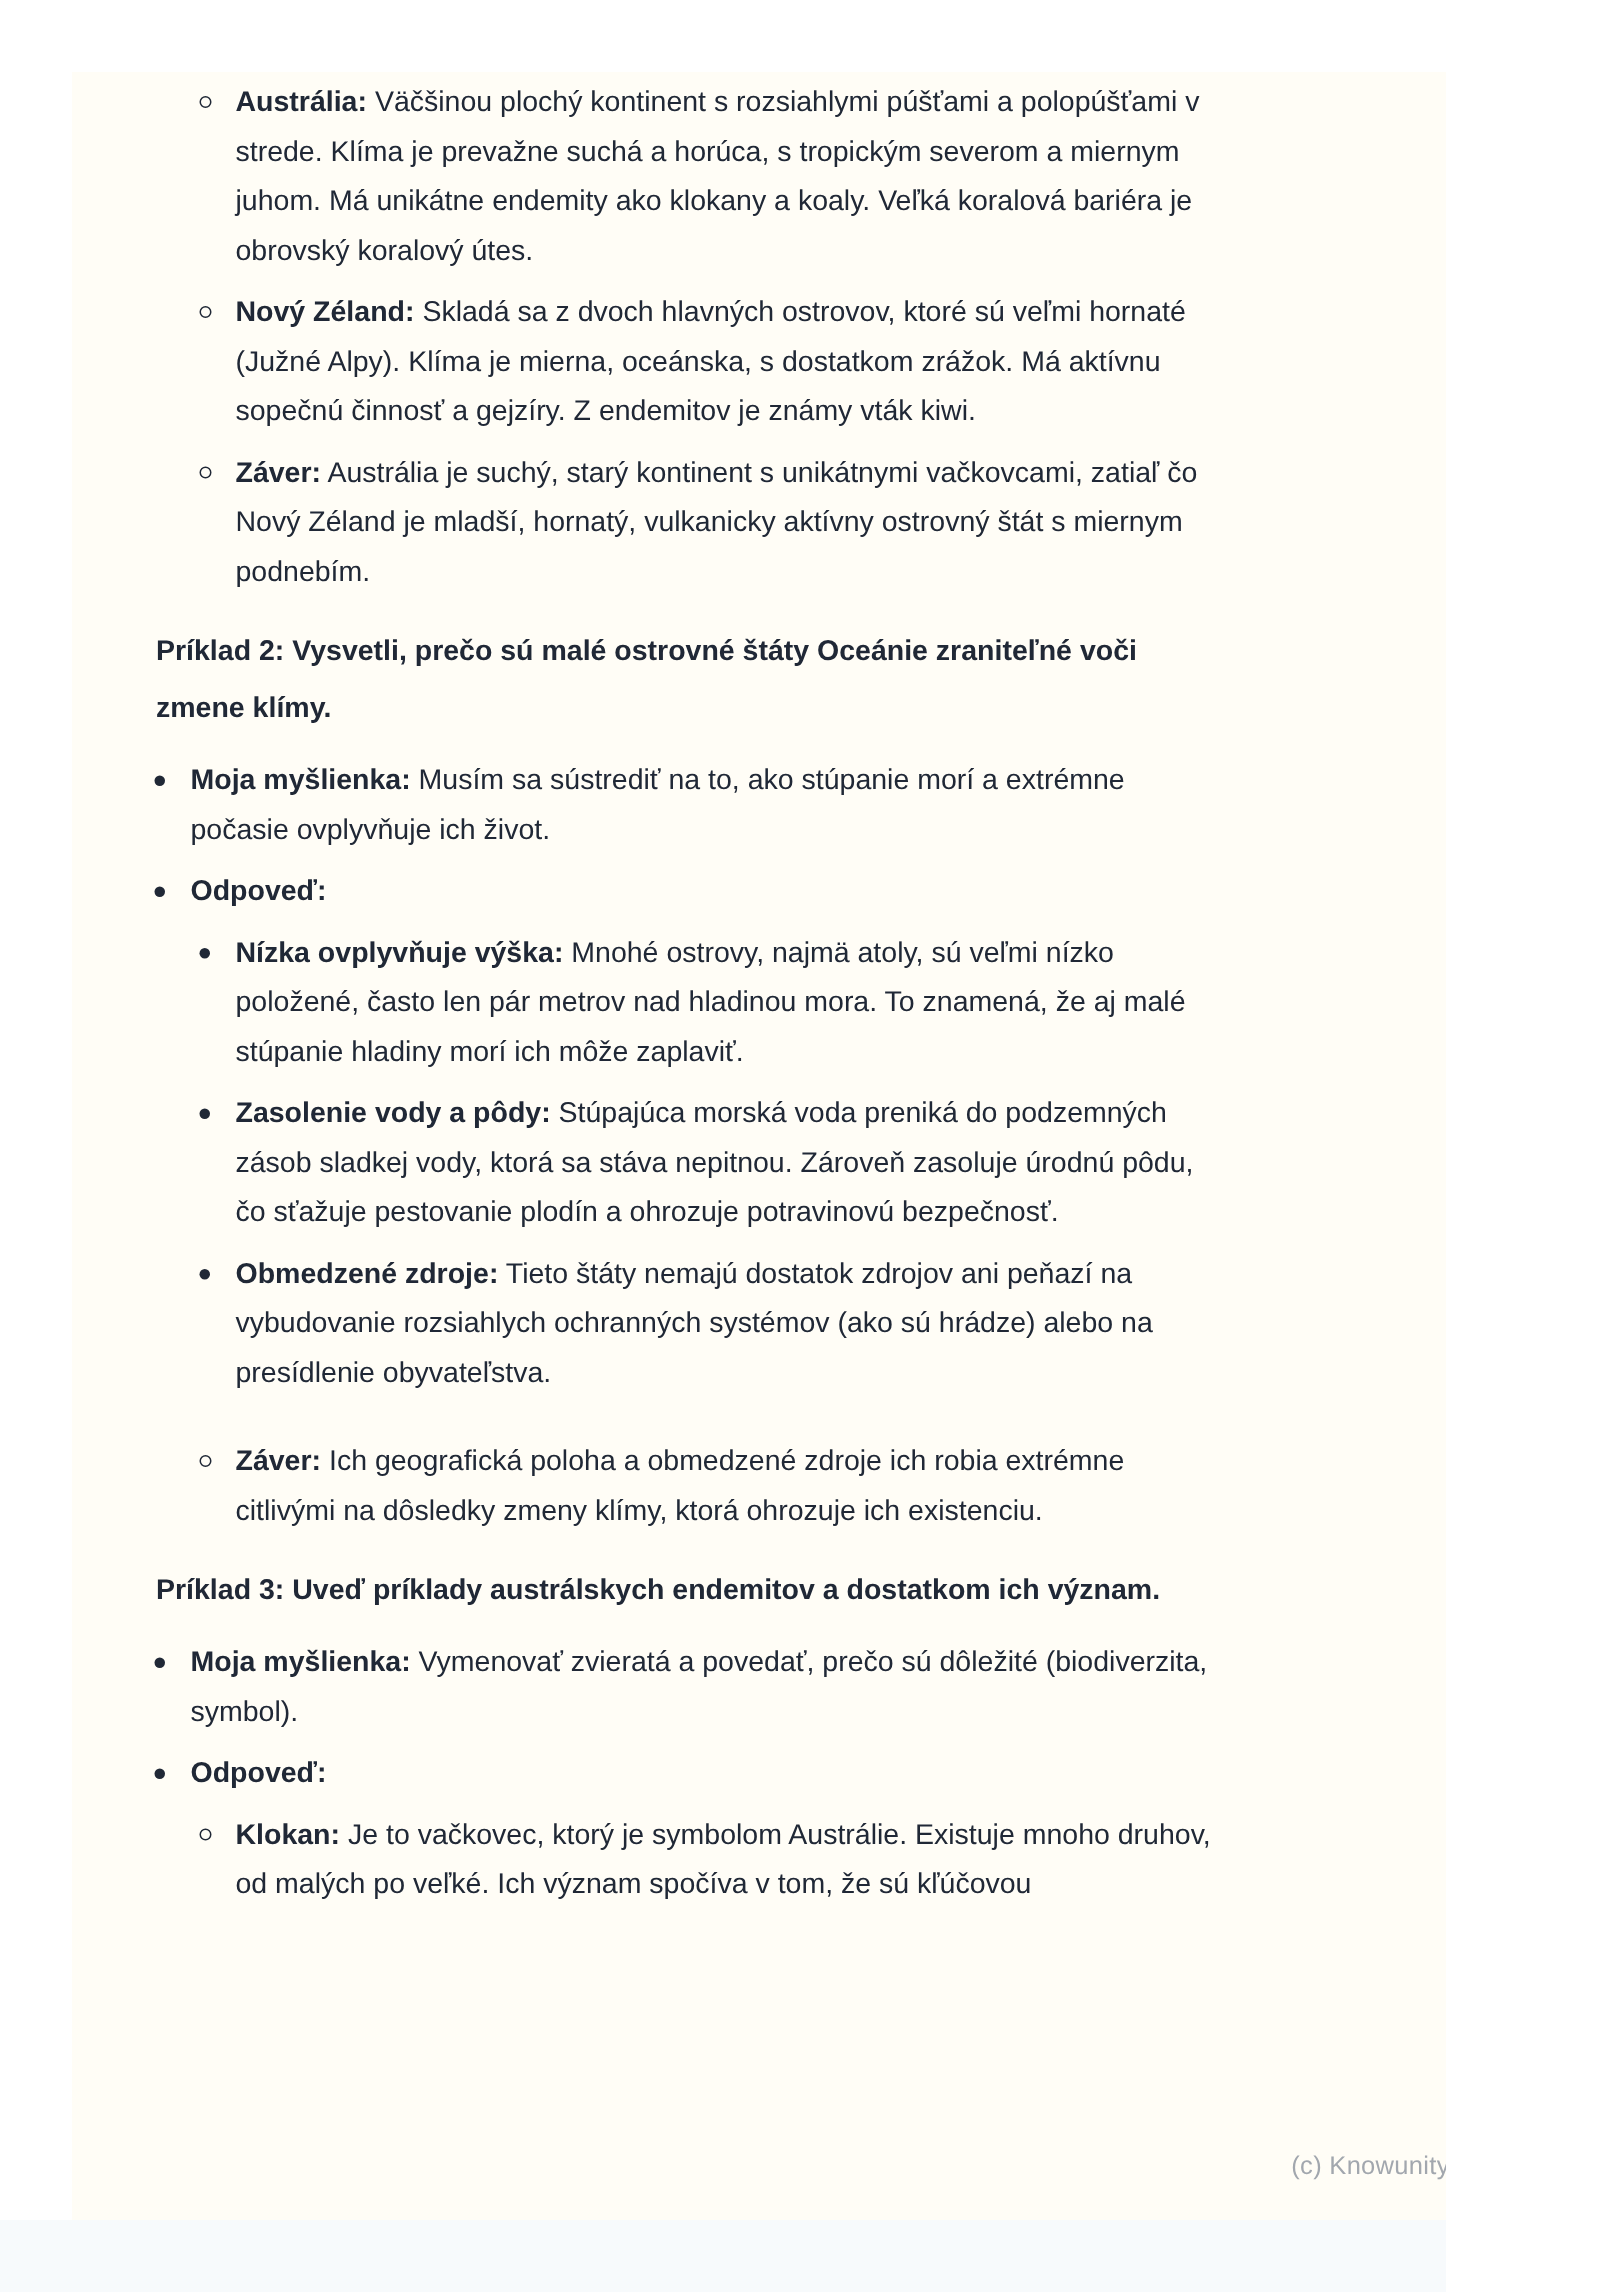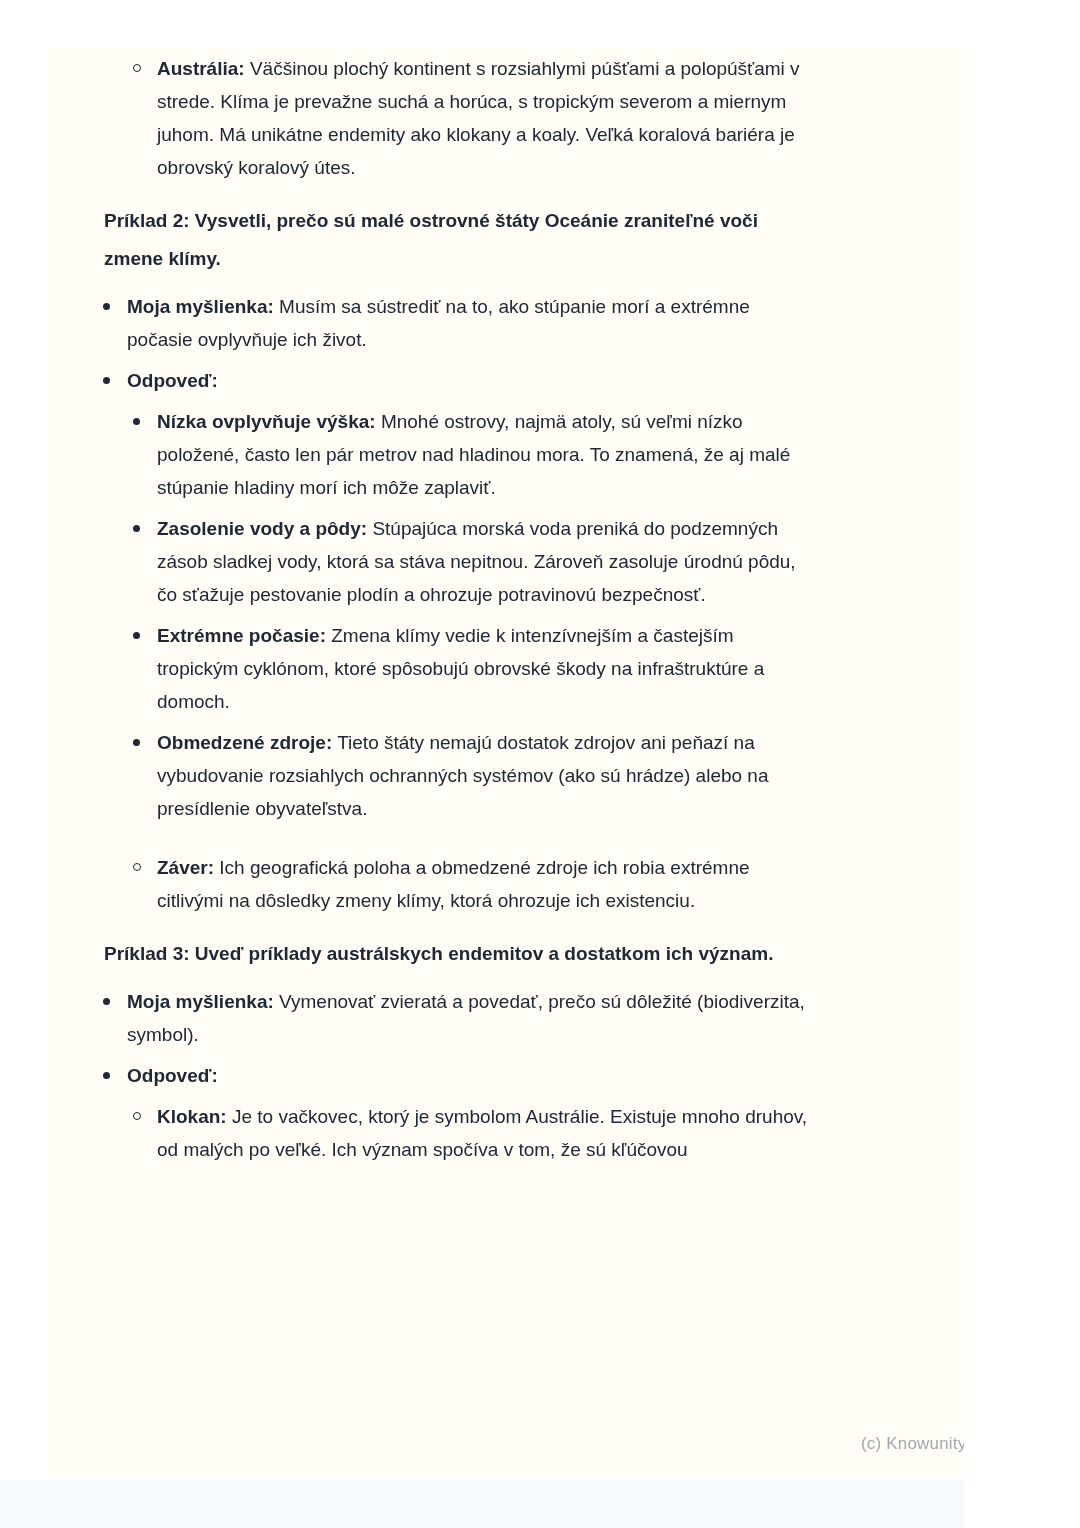--- a/index.html
+++ b/index.html
@@ -93,40 +93,44 @@
 
 <div class="viewport">
   <div class="page">
     <div class="edge-band"></div>
     <div class="fold-line"></div>
     <div class="content">
         <div class="item lvl2">
           <span class="marker circle"></span>
           <div class="txt"><strong>Austrália:</strong> Väčšinou plochý kontinent s rozsiahlymi púšťami a polopúšťami v strede. Klíma je prevažne suchá a horúca, s tropickým severom a miernym juhom. Má unikátne endemity ako klokany a koaly. Veľká koralová bariéra je obrovský koralový útes.</div>
         </div>
+        <div class="item lvl2">
+          <span class="marker circle"></span>
+          <div class="txt"><strong>Nový Zéland:</strong> Skladá sa z dvoch hlavných ostrovov, ktoré sú veľmi hornaté (Južné Alpy). Klíma je mierna, oceánska, s dostatkom zrážok. Má aktívnu sopečnú činnosť a gejzíry. Z endemitov je známy vták kiwi.</div>
+        </div>
+        <div class="item lvl2">
+          <span class="marker circle"></span>
+          <div class="txt"><strong>Záver:</strong> Austrália je suchý, starý kontinent s unikátnymi vačkovcami, zatiaľ čo Nový Zéland je mladší, hornatý, vulkanicky aktívny ostrovný štát s miernym podnebím.</div>
+        </div>
         <div class="heading">Príklad 2: Vysvetli, prečo sú malé ostrovné štáty Oceánie zraniteľné voči zmene klímy.</div>
         <div class="item lvl1">
           <span class="marker disc"></span>
           <div class="txt"><strong>Moja myšlienka:</strong> Musím sa sústrediť na to, ako stúpanie morí a extrémne počasie ovplyvňuje ich život.</div>
         </div>
         <div class="item lvl1">
           <span class="marker disc"></span>
           <div class="txt"><strong>Odpoveď:</strong></div>
         </div>
         <div class="item lvl2">
           <span class="marker disc"></span>
           <div class="txt"><strong>Nízka ovplyvňuje výška:</strong> Mnohé ostrovy, najmä atoly, sú veľmi nízko položené, často len pár metrov nad hladinou mora. To znamená, že aj malé stúpanie hladiny morí ich môže zaplaviť.</div>
         </div>
         <div class="item lvl2">
           <span class="marker disc"></span>
           <div class="txt"><strong>Zasolenie vody a pôdy:</strong> Stúpajúca morská voda preniká do podzemných zásob sladkej vody, ktorá sa stáva nepitnou. Zároveň zasoluje úrodnú pôdu, čo sťažuje pestovanie plodín a ohrozuje potravinovú bezpečnosť.</div>
-        </div>
-        <div class="item lvl2">
-          <span class="marker disc"></span>
-          <div class="txt"><strong>Extrémne počasie:</strong> Zmena klímy vedie k intenzívnejším a častejším tropickým cyklónom, ktoré spôsobujú obrovské škody na infraštruktúre a domoch.</div>
         </div>
         <div class="item lvl2">
           <span class="marker disc"></span>
           <div class="txt"><strong>Obmedzené zdroje:</strong> Tieto štáty nemajú dostatok zdrojov ani peňazí na vybudovanie rozsiahlych ochranných systémov (ako sú hrádze) alebo na presídlenie obyvateľstva.</div>
         </div>
         <div class="item lvl2 gap-top">
           <span class="marker circle"></span>
           <div class="txt"><strong>Záver:</strong> Ich geografická poloha a obmedzené zdroje ich robia extrémne citlivými na dôsledky zmeny klímy, ktorá ohrozuje ich existenciu.</div>
         </div>
         <div class="heading">Príklad 3: Uveď príklady austrálskych endemitov a dostatkom ich význam.</div>

